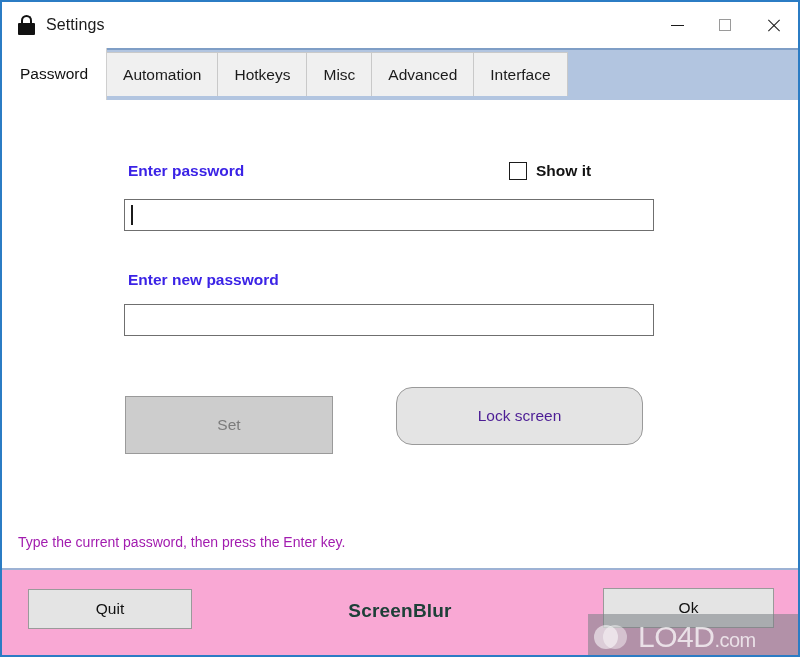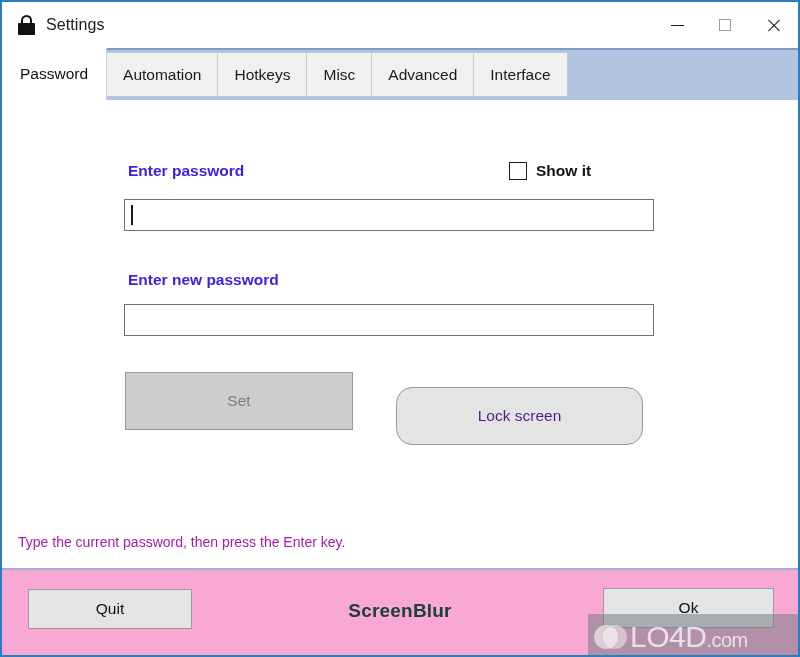--- a/index.html
+++ b/index.html
@@ -227,22 +227,22 @@
     height: 58px;
     box-sizing: border-box;
     display: flex;
     align-items: center;
     justify-content: center;
     font-size: 15.5px;
     border: 1px solid #9a9a9a;
   }
   .btn-set {
     left: 123px;
-    top: 272px;
-    width: 228px;
+    top: 296px;
+    width: 208px;
     background: #cdcdcd;
     color: #7b7b7b;
   }
   .btn-lock {
     left: 394px;
     top: 287px;
     width: 247px;
     background: #e4e4e4;
     color: #4c1d95;
     border-radius: 16px;
@@ -330,21 +330,21 @@
     position: absolute;
     left: 11px; top: 6px;
     width: 24px; height: 24px;
     border-radius: 50%;
     background: rgba(255,255,255,0.45);
   }
   .wm-text {
     font-size: 30px;
     color: rgba(255,255,255,0.72);
     letter-spacing: -0.5px;
-    margin-left: 2px;
+    margin-left: 10px;
     line-height: 1;
   }
   .wm-text .dotcom {
     font-size: 20px;
   }
 </style>
 </head>
 <body>
 
 <div id="window">

